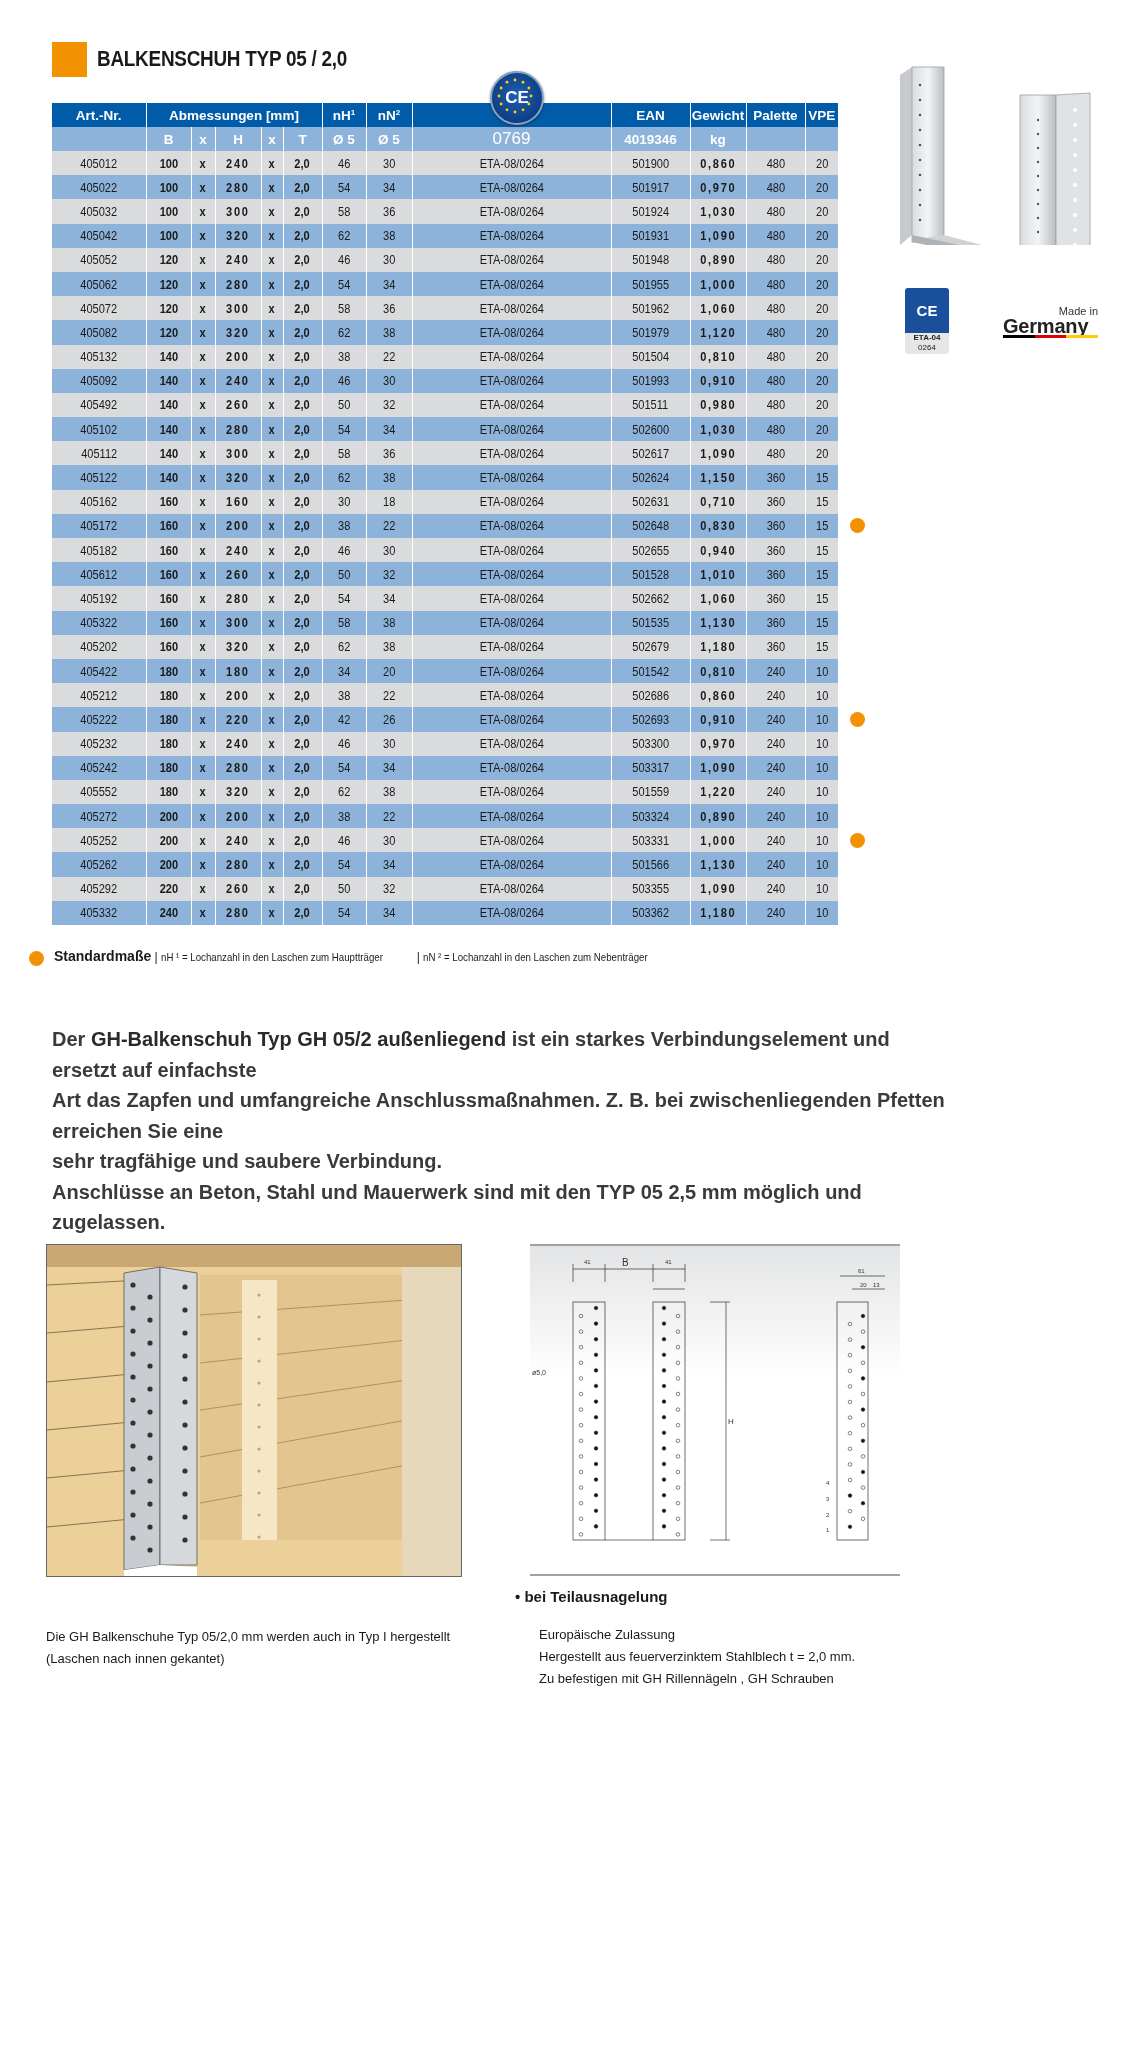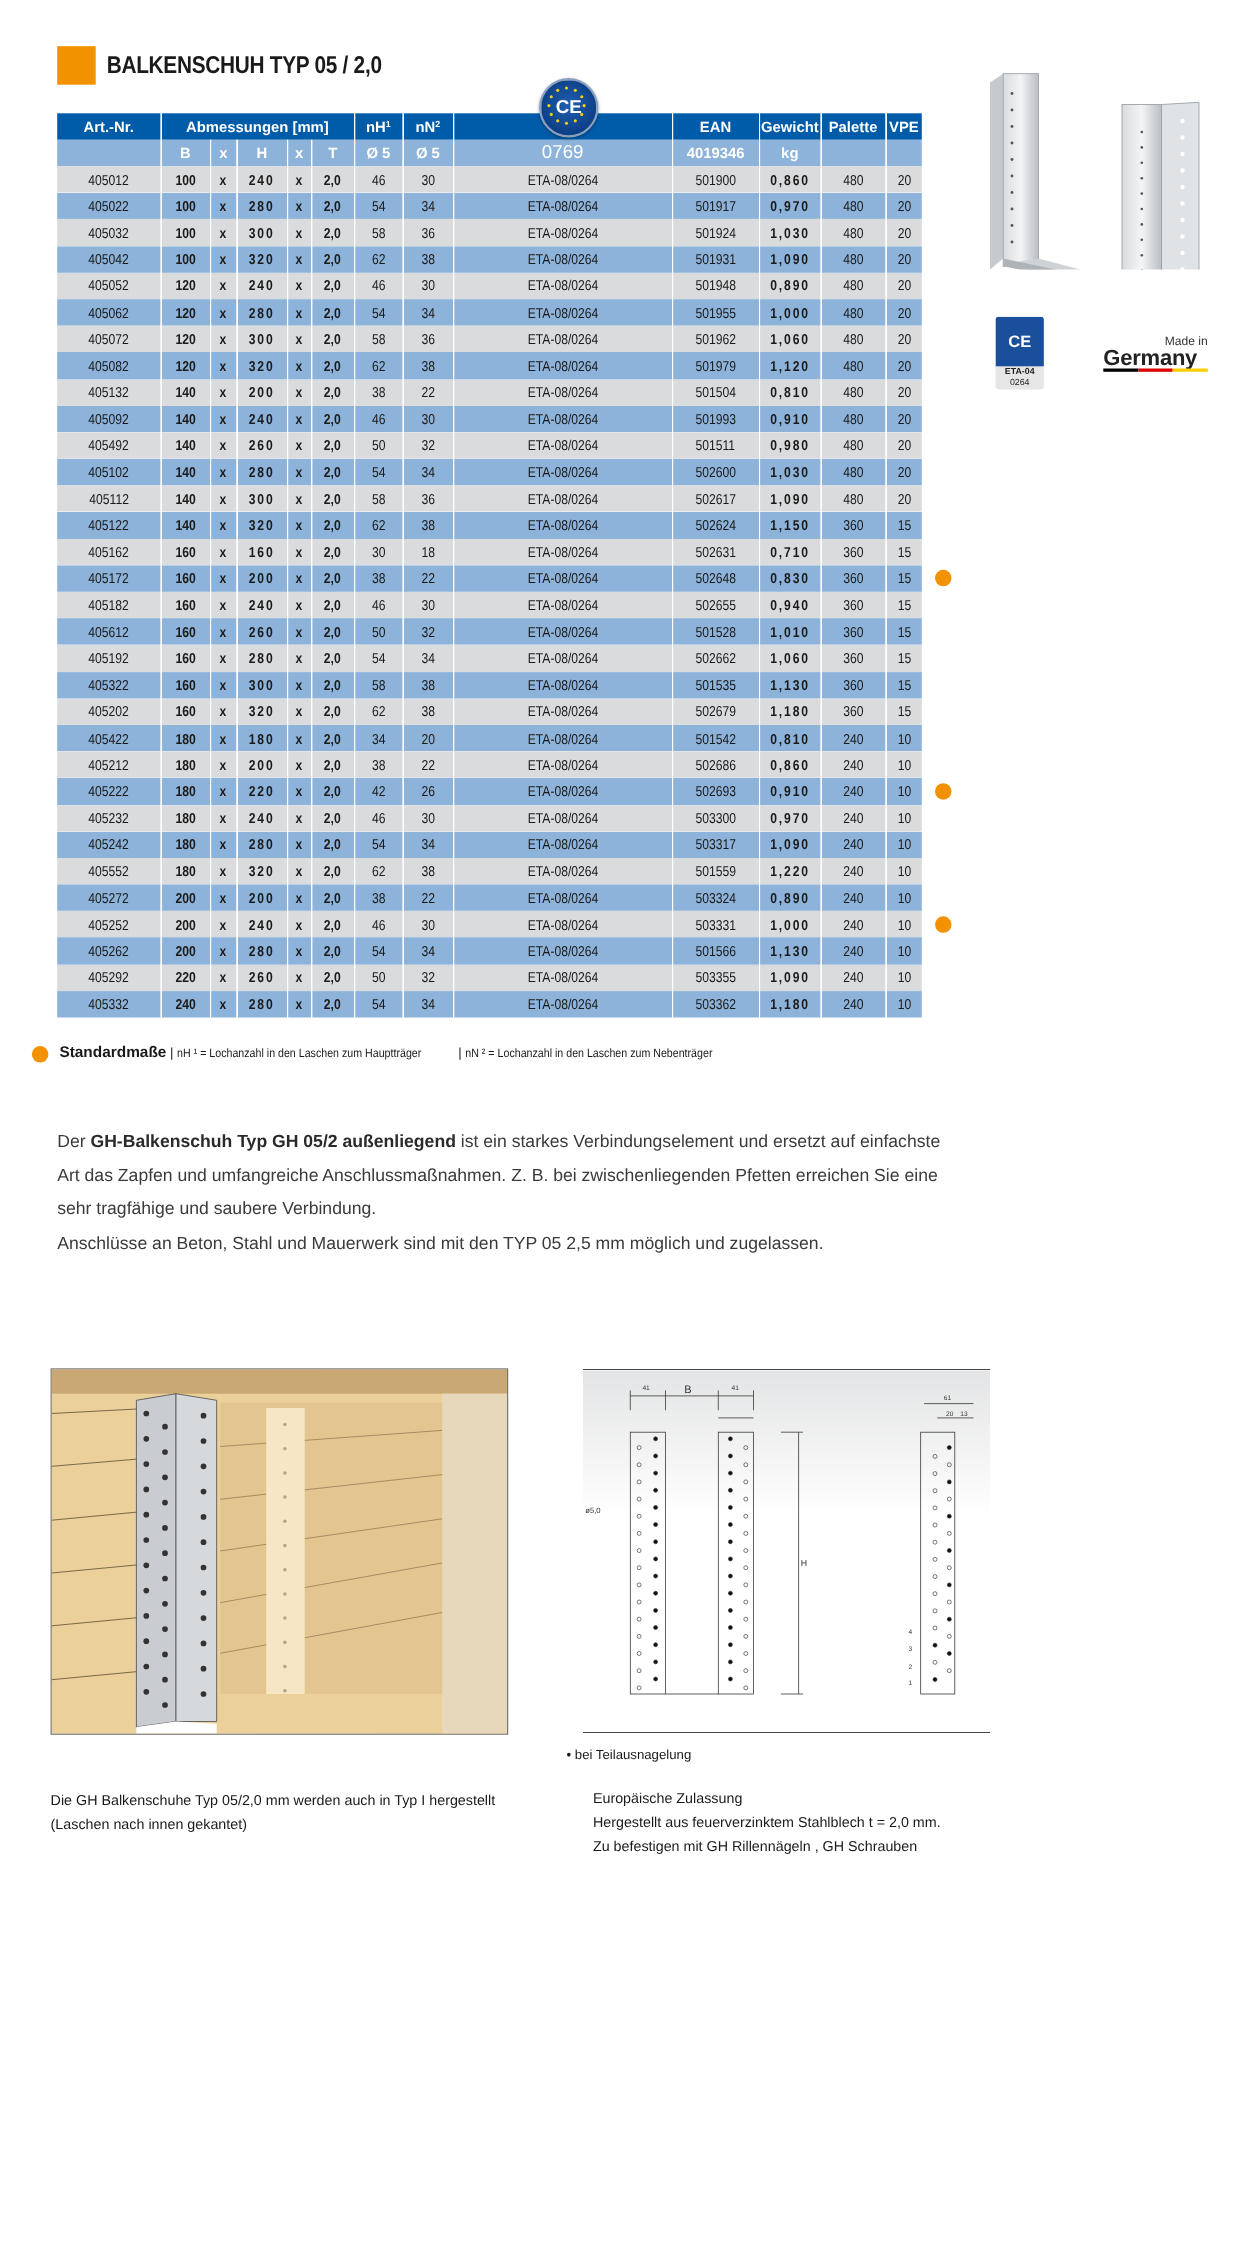--- a/index.html
+++ b/index.html
@@ -51,32 +51,32 @@
   #made-in .flag { height: 3px; display: flex; }
   #made-in .flag span { flex: 1; }
 
   
   #foot-dot { left: 29px; top: 951px; }
   #footnote { left: 54px; top: 948px; font-size: 12px; line-height: 17px; }
   #footnote .fb { font-weight: bold; font-size: 14px; }
   #footnote .fs { font-size: 11px; transform: scaleX(0.88); transform-origin: left; display: inline-block; }
 
   
-  #description { left: 52px; top: 1024px; width: 900px; font-size: 16px; line-height: 30.5px; color: #3a3a3a; }
+  #description { left: 52px; top: 1024px; width: 900px; font-size: 20px; line-height: 30.5px; color: #3a3a3a; font-weight: bold; }
   #description p { margin: 0; }
   #description b { color: #2a2a2a; }
 
   
   #install-photo { left: 46px; top: 1244px; width: 414px; height: 331px; border: 1px solid #666;
                    background: linear-gradient(90deg, #e9cc94 0%, #edd3a0 40%, #e6c890 70%, #d8c2a0 100%); overflow: hidden; }
 
   
   #tech-drawing { left: 530px; top: 1244px; width: 370px; height: 332px; }
 
-  #teil-label { left: 515px; top: 1588px; font-size: 12px; font-weight: normal; text-align: center; }
+  #teil-label { left: 515px; top: 1588px; font-size: 15px; font-weight: bold; text-align: center; }
   #caption-left { left: 46px; top: 1626px; font-size: 13px; line-height: 22px; }
   #caption-right { left: 515px; top: 1624px; font-size: 13px; line-height: 22px; margin-left: 24px; }
 </style>
 </head>
 <body>
 
 <div id="title-square" class="abs"></div>
 <div id="page-title" class="abs">BALKENSCHUH TYP 05 / 2,0</div>
 
 <table id="spec-table" class="abs">

